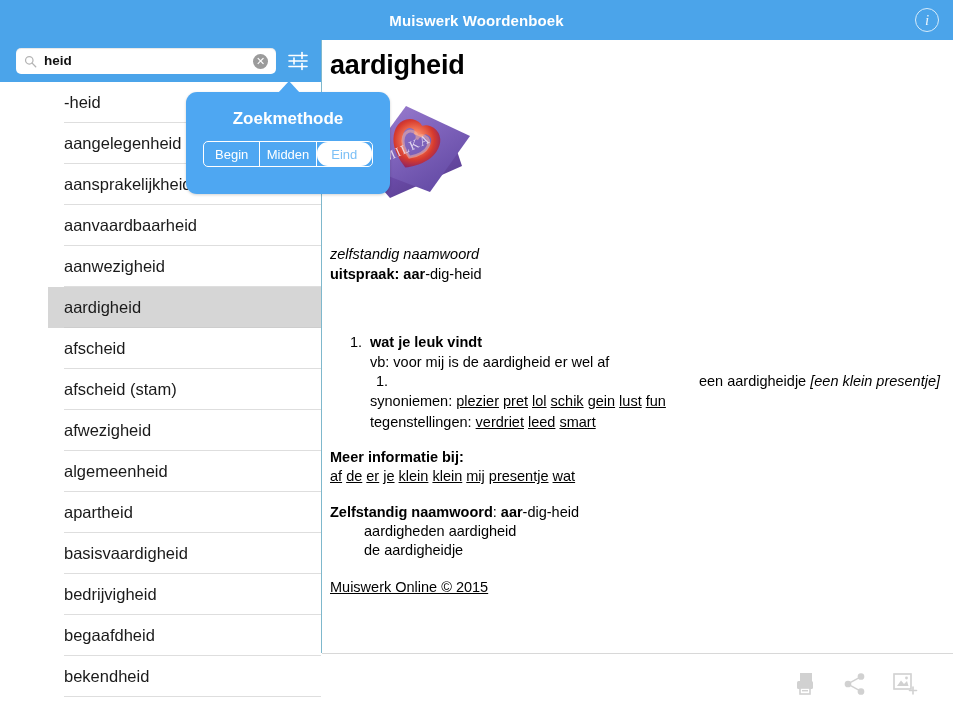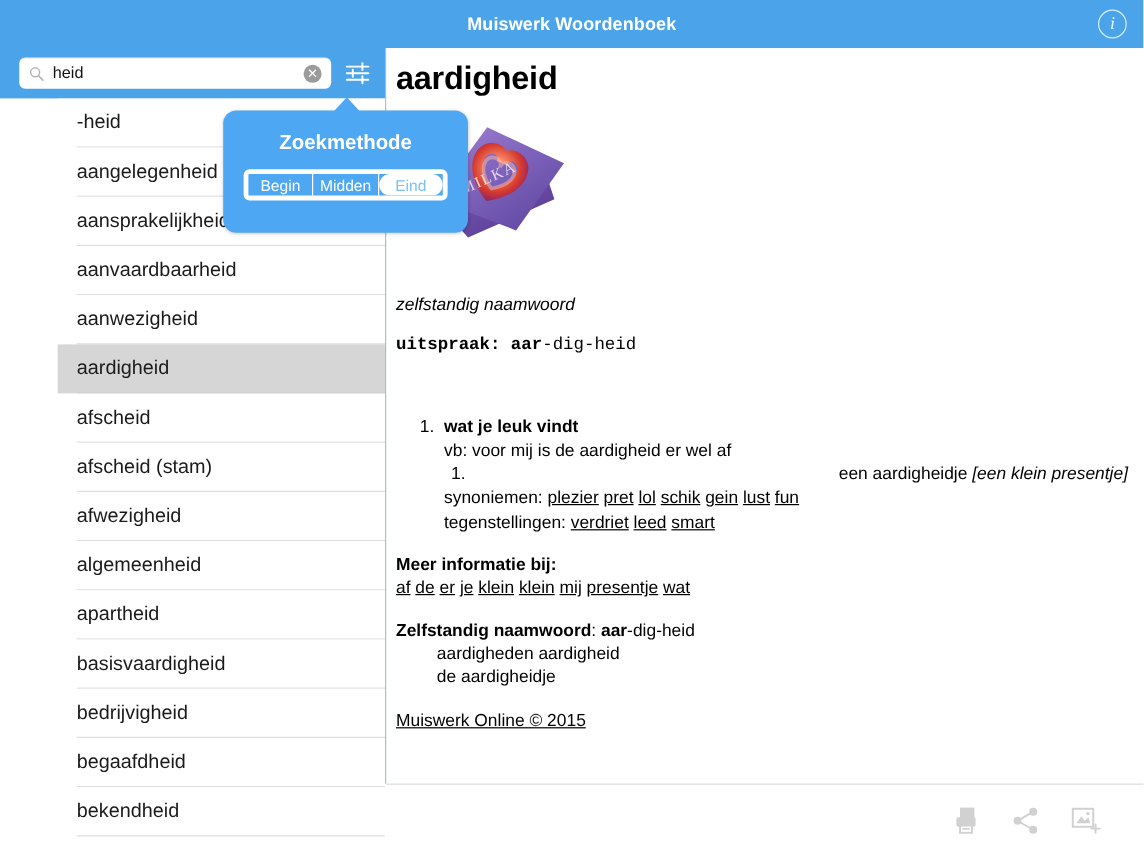--- a/index.html
+++ b/index.html
@@ -67,20 +67,21 @@
     overflow: hidden;
   }
   .search-bar {
     position: relative;
     height: 42px;
     background: #4ba4ea;
     display: flex;
     align-items: center;
     padding: 0 8px 0 16px;
     box-sizing: border-box;
+    font-weight: bold;
   }
   .search-field {
     position: relative;
     flex: 1 1 auto;
     height: 26px;
     background: #ffffff;
     border-radius: 5px;
     display: flex;
     align-items: center;
     padding: 0 8px;
@@ -193,21 +194,21 @@
   .entry-body {
     position: absolute;
     left: 8px;
     top: 205px;
     width: 610px;
     font-size: 14.5px;
     color: #000000;
     line-height: 1.33;
   }
   .pos-line { font-style: italic; }
-  .pron-line { margin-top: 15px; font-family: Liberation Mono, monospace; }
+  .pron-line { margin-top: 1px; }
   .b { font-weight: bold; }
 
   .sense-list {
     margin: 13px 0 0 0;
     padding-left: 36px;
     list-style: decimal;
   }
   .sense-list > li { padding-left: 4px; margin-top: 48px; }
   .sense-head { font-weight: bold; }
   .sense-example { margin-top: 1px; }
@@ -284,21 +285,21 @@
     text-align: center;
     color: #ffffff;
     font-size: 17px;
     font-weight: bold;
     padding-top: 17px;
   }
   .segmented {
     margin: 12px auto 0 auto;
     width: 170px;
     height: 26px;
-    border: 4px solid #ffffff;
+    border: 1px solid #ffffff;
     border-radius: 5px;
     display: flex;
     overflow: hidden;
     box-sizing: border-box;
     text-align: right;
   }
   .seg {
     flex: 1 1 0;
     display: flex;
     align-items: center;

